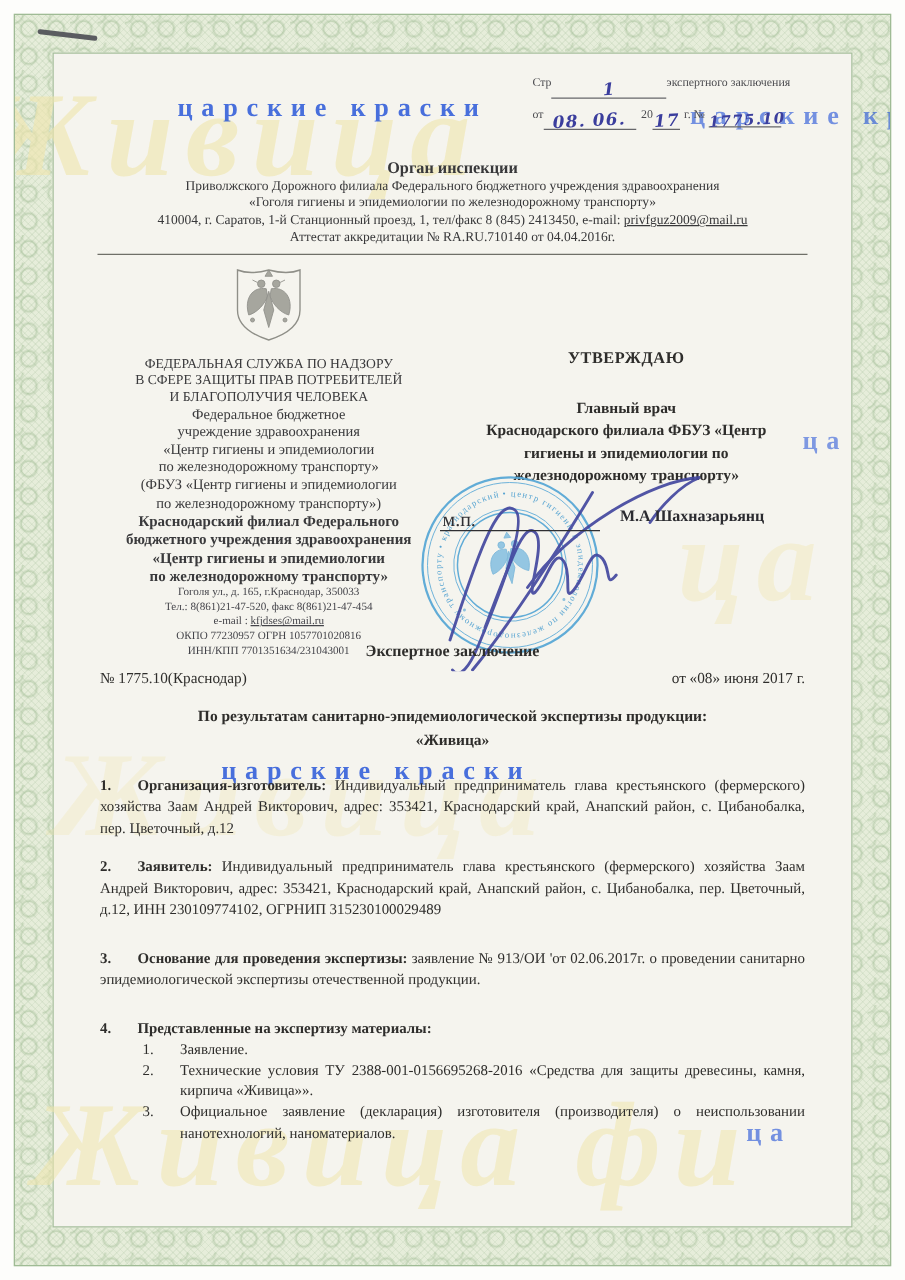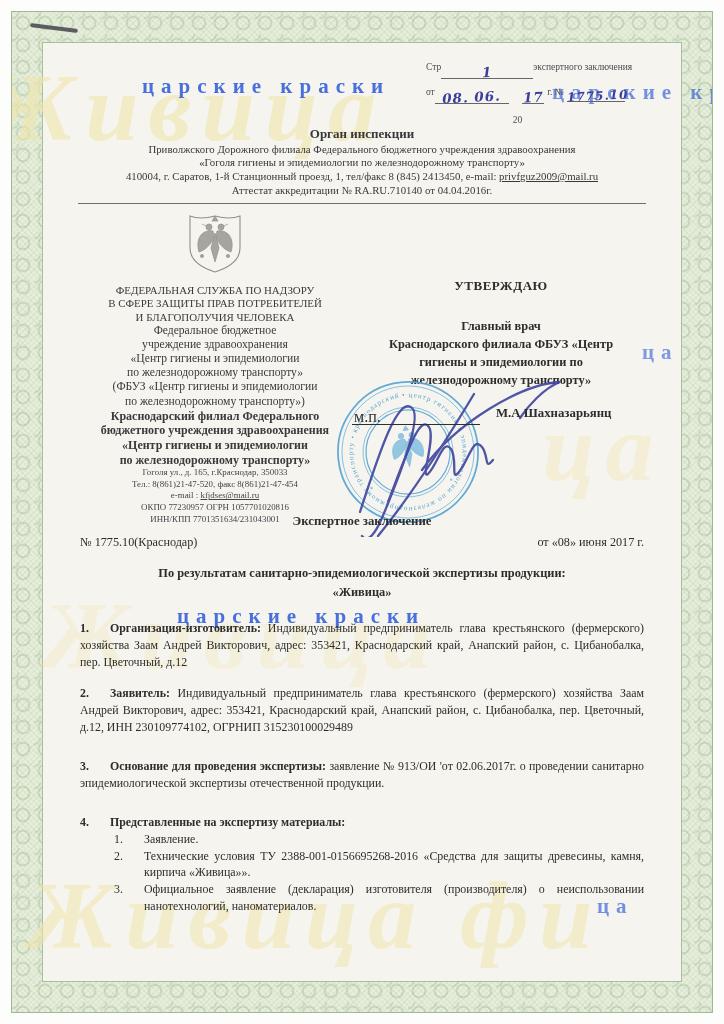--- a/index.html
+++ b/index.html
@@ -86,21 +86,21 @@
 
     <div class="abs note">
       <div class="note-row">
         <span>Стр</span>
         <span class="uline" style="width:92px;"><span class="hand">1</span></span>
         <span>экспертного заключения</span>
       </div>
       <div class="note-row">
         <span>от</span>
         <span class="uline" style="width:74px;"><span class="hand">08. 06.</span></span>
-        <span style="margin-left:4px;margin-top:28px;">20</span>
+        <span style="margin-left:4px;">20</span>
         <span class="uline" style="width:22px;"><span class="hand">17</span></span>
         <span style="margin:0 3px;">г. №</span>
         <span class="uline" style="width:58px;"><span class="hand" style="font-size:12px;">1775.10</span></span>
       </div>
     </div>
 
     <div class="abs insp">
       <div class="t">Орган инспекции</div>
       <div>Приволжского Дорожного филиала Федерального бюджетного учреждения здравоохранения</div>
       <div>«Гоголя гигиены и эпидемиологии  по железнодорожному транспорту»</div>

